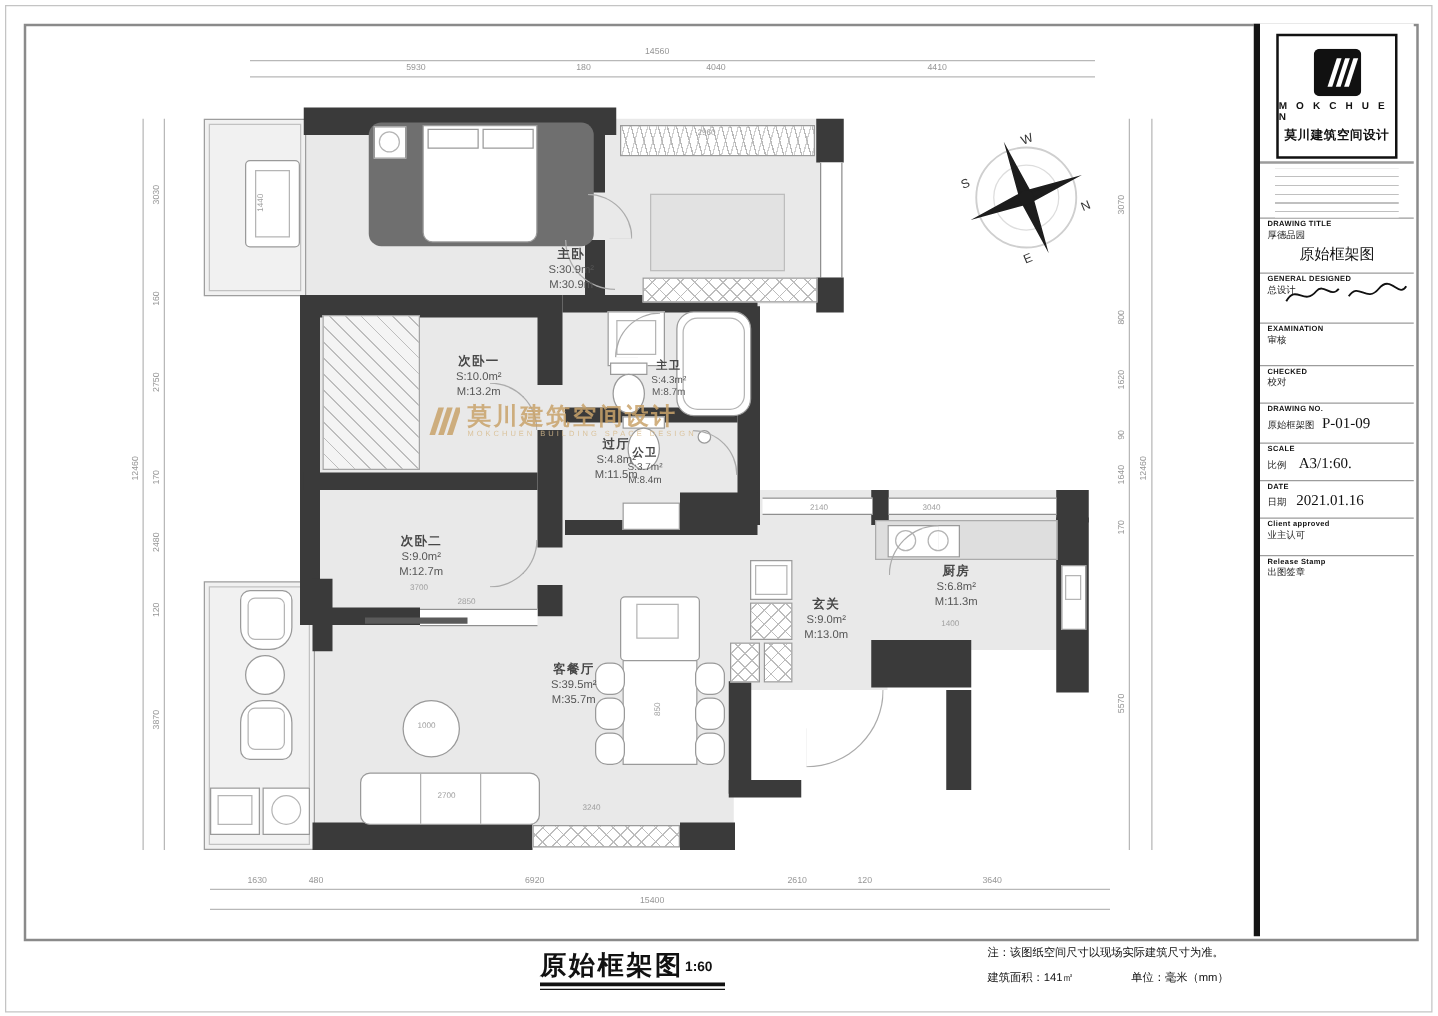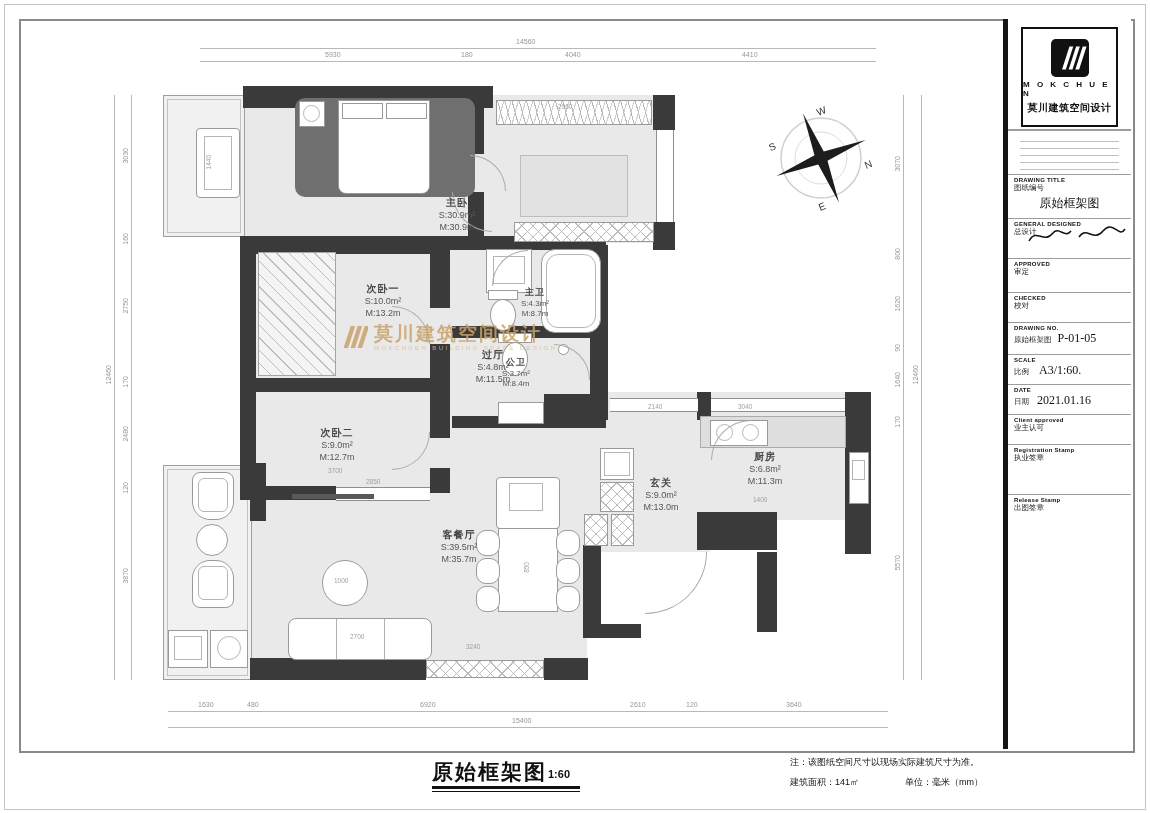--- a/index.html
+++ b/index.html
@@ -338,67 +338,63 @@
         </svg>
         <div class="brand-en">M O K C H U E N</div>
         <div class="brand-cn">莫川建筑空间设计</div>
       </div>
     </div>
     <div class="tbs" style="height:44px">
       <div class="rules"></div>
     </div>
     <div class="tbs" style="height:44px">
       <div class="en">DRAWING TITLE</div>
-      <div class="cn">图纸编号</div>
+      <div class="cn">厚德品园</div>
       <div class="val">原始框架图</div>
     </div>
     <div class="tbs" style="height:40px">
       <div class="en">GENERAL  DESIGNED</div>
       <div class="cn">总设计</div>
       <svg class="sig" width="104" height="26" viewBox="0 0 104 26">
         <path d="M4 18 C12 4 18 22 28 10 C34 3 40 16 46 8" stroke="#111" fill="none" stroke-width="1.5"></path>
         <path d="M54 14 C62 2 68 20 78 8 S94 16 100 6" stroke="#111" fill="none" stroke-width="1.5"></path>
       </svg>
     </div>
     <div class="tbs" style="height:34px">
-      <div class="en">APPROVED</div>
-      <div class="cn">审定</div>
+      <div class="en">EXAMINATION</div>
+      <div class="cn">审核</div>
     </div>
     <div class="tbs" style="height:30px">
       <div class="en">CHECKED</div>
       <div class="cn">校对</div>
     </div>
     <div class="tbs" style="height:32px">
       <div class="en">DRAWING NO.</div>
       <div style="display:flex;gap:6px;align-items:baseline">
         <div class="cn">原始框架图</div>
-        <div class="val" style="margin-top:0">P-01-05</div>
+        <div class="val" style="margin-top:0">P-01-09</div>
       </div>
     </div>
     <div class="tbs" style="height:30px">
       <div class="en">SCALE</div>
       <div style="display:flex;gap:10px;align-items:baseline">
         <div class="cn">比例</div>
         <div class="val" style="margin-top:0">A3/1:60.</div>
       </div>
     </div>
     <div class="tbs" style="height:30px">
       <div class="en">DATE</div>
       <div style="display:flex;gap:8px;align-items:baseline">
         <div class="cn">日期</div>
         <div class="val" style="margin-top:0">2021.01.16</div>
       </div>
     </div>
     <div class="tbs" style="height:30px">
       <div class="en">Client approved</div>
       <div class="cn">业主认可</div>
-    </div>
-    <div class="tbs" style="height:50px">
-      <div class="en">Registration Stamp</div>
-      <div class="cn">执业签章</div>
     </div>
     <div class="tbs" style="flex:1;border-bottom:none">
       <div class="en">Release Stamp</div>
       <div class="cn">出图签章</div>
     </div>
   </div>
 
   <div>
     <div class="a ftitle" style="left:432px;top:758px">原始框架图</div>
     <div class="a fscale" style="left:548px;top:768px">1:60</div>

